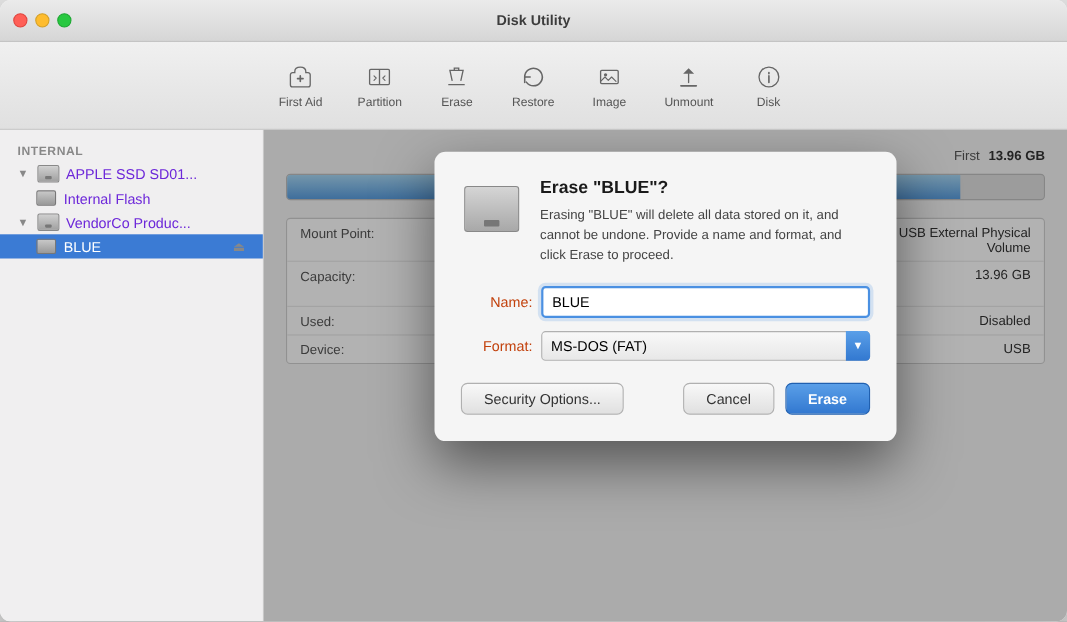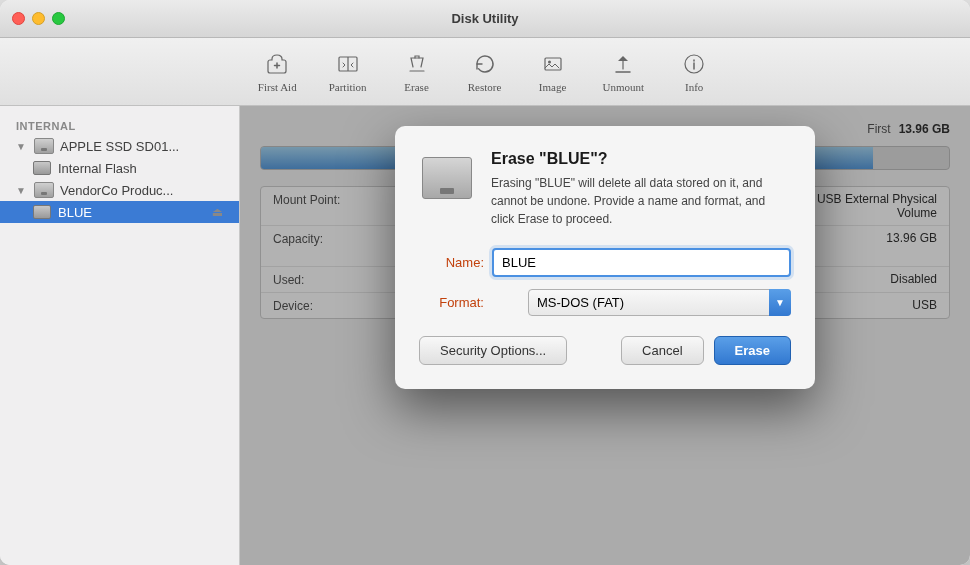--- a/index.html
+++ b/index.html
@@ -53,28 +53,27 @@
     .tl-max { background: #28c840; border: 1px solid #1da832; }
     .window-title {
       font-size: 13px;
       font-weight: 700;
       color: #3c3c3c;
     }
     
     .toolbar {
       background: linear-gradient(180deg, #f0f0f0 0%, #e0e0e0 100%);
       border-bottom: 1px solid #c0c0c0;
-      height: 68px;
+      height: 80px;
       display: flex;
       align-items: center;
       justify-content: center;
       gap: 8px;
       padding: 0 28px;
       flex-shrink: 0;
-      font-family: Liberation Serif, serif;
     }
     .toolbar-btn {
       display: flex;
       flex-direction: column;
       align-items: center;
       gap: 3px;
       padding: 6px 12px;
       border-radius: 6px;
       cursor: pointer;
       color: #555;
@@ -162,21 +161,21 @@
       border-radius: 1px;
     }
     
     .icon-flash {
       width: 18px;
       height: 14px;
       background: linear-gradient(180deg, #c8c8c8, #999);
       border-radius: 2px;
       border: 1px solid #777;
     }
-    .item-label { font-size: 13px; color: #404040; }
+    .item-label { font-size: 13px; color: #6d28d9; }
     .eject-icon {
       margin-left: auto;
       color: #888;
       font-size: 12px;
     }
     
     .right-panel {
       flex: 1;
       display: flex;
       flex-direction: column;
@@ -301,21 +300,20 @@
       border: 2px solid #4a90e2;
       border-radius: 4px;
       font-size: 13px;
       background: white;
       outline: none;
       box-shadow: 0 0 0 3px rgba(74,144,226,0.2);
     }
     .form-select-wrapper {
       flex: 1;
       position: relative;
-      margin-left: 36px;
     }
     .form-select {
       width: 100%;
       padding: 5px 8px;
       border: 1px solid #b0b0b0;
       border-radius: 4px;
       font-size: 13px;
       background: linear-gradient(180deg, #f8f8f8, #e8e8e8);
       appearance: none;
       cursor: pointer;
@@ -443,21 +441,21 @@
       <span class="toolbar-label">Unmount</span>
     </div>
 
     <div class="toolbar-btn">
       <div class="toolbar-icon">
         <svg width="24" height="24" viewBox="0 0 24 24" fill="none">
           <circle cx="12" cy="12" r="9" stroke="#666" stroke-width="1.2"></circle>
           <path d="M12 11v6M12 8v1" stroke="#666" stroke-width="1.5" stroke-linecap="round"></path>
         </svg>
       </div>
-      <span class="toolbar-label">Info</span>
+      <span class="toolbar-label">Disk</span>
     </div>
   </div>
 
   <div class="main-content">
 
     <div class="sidebar">
 
       <div class="sidebar-section-label">Internal</div>
 
       <div class="sidebar-item">

